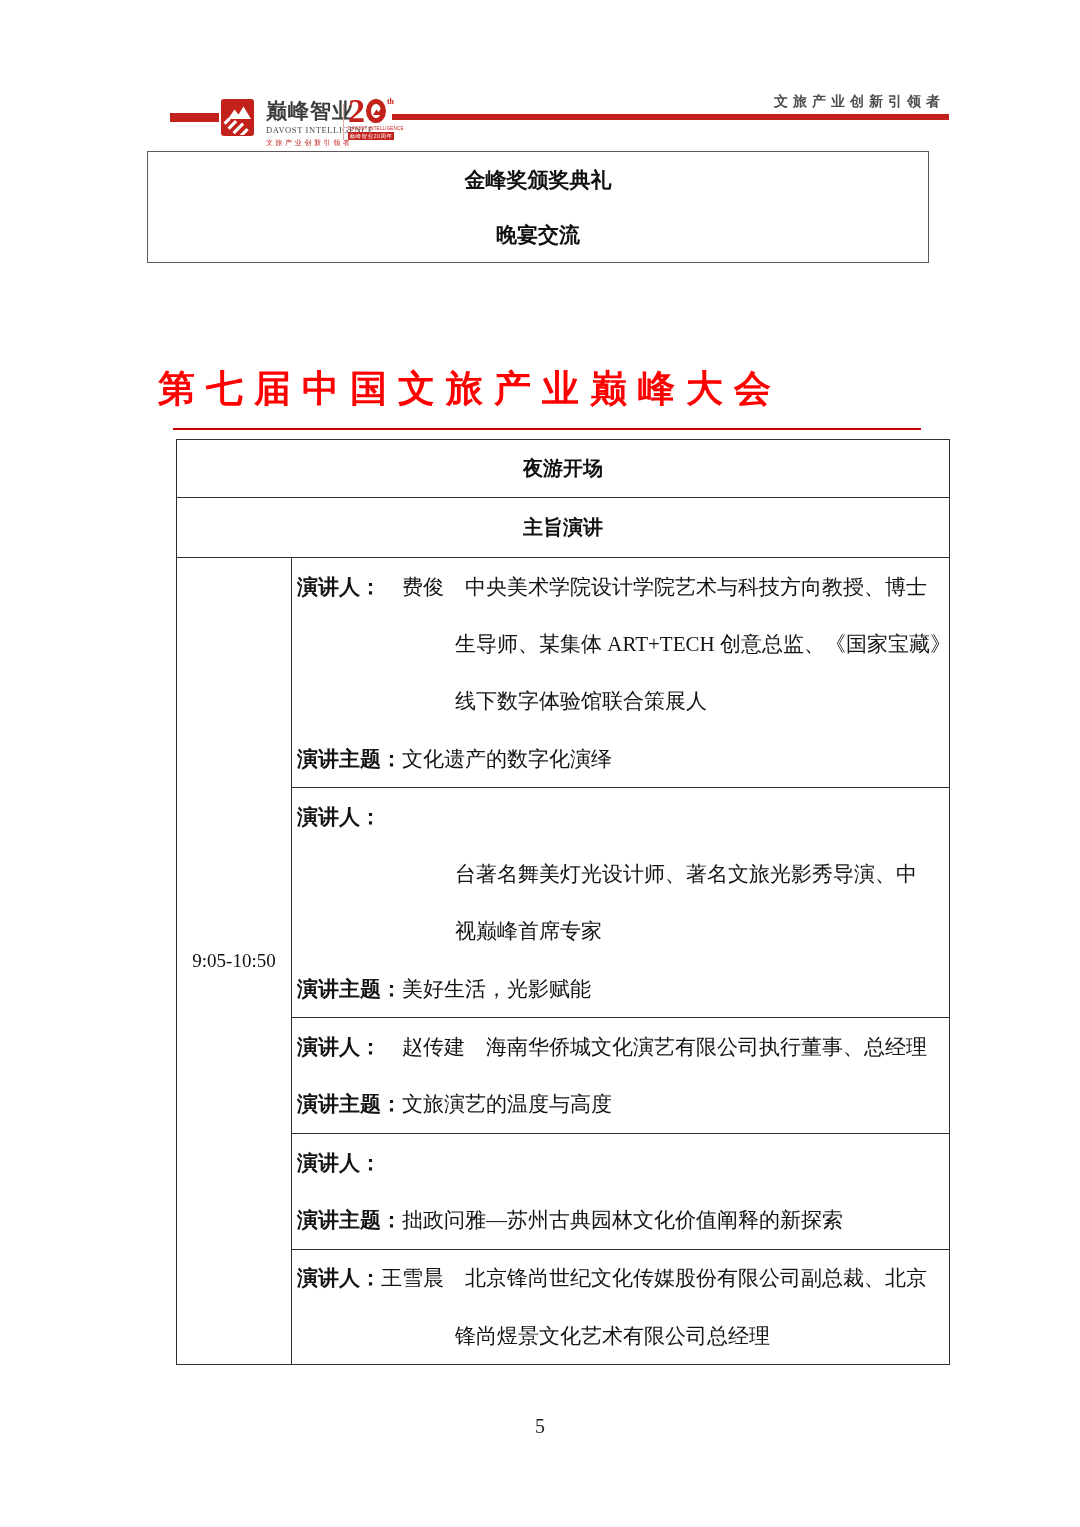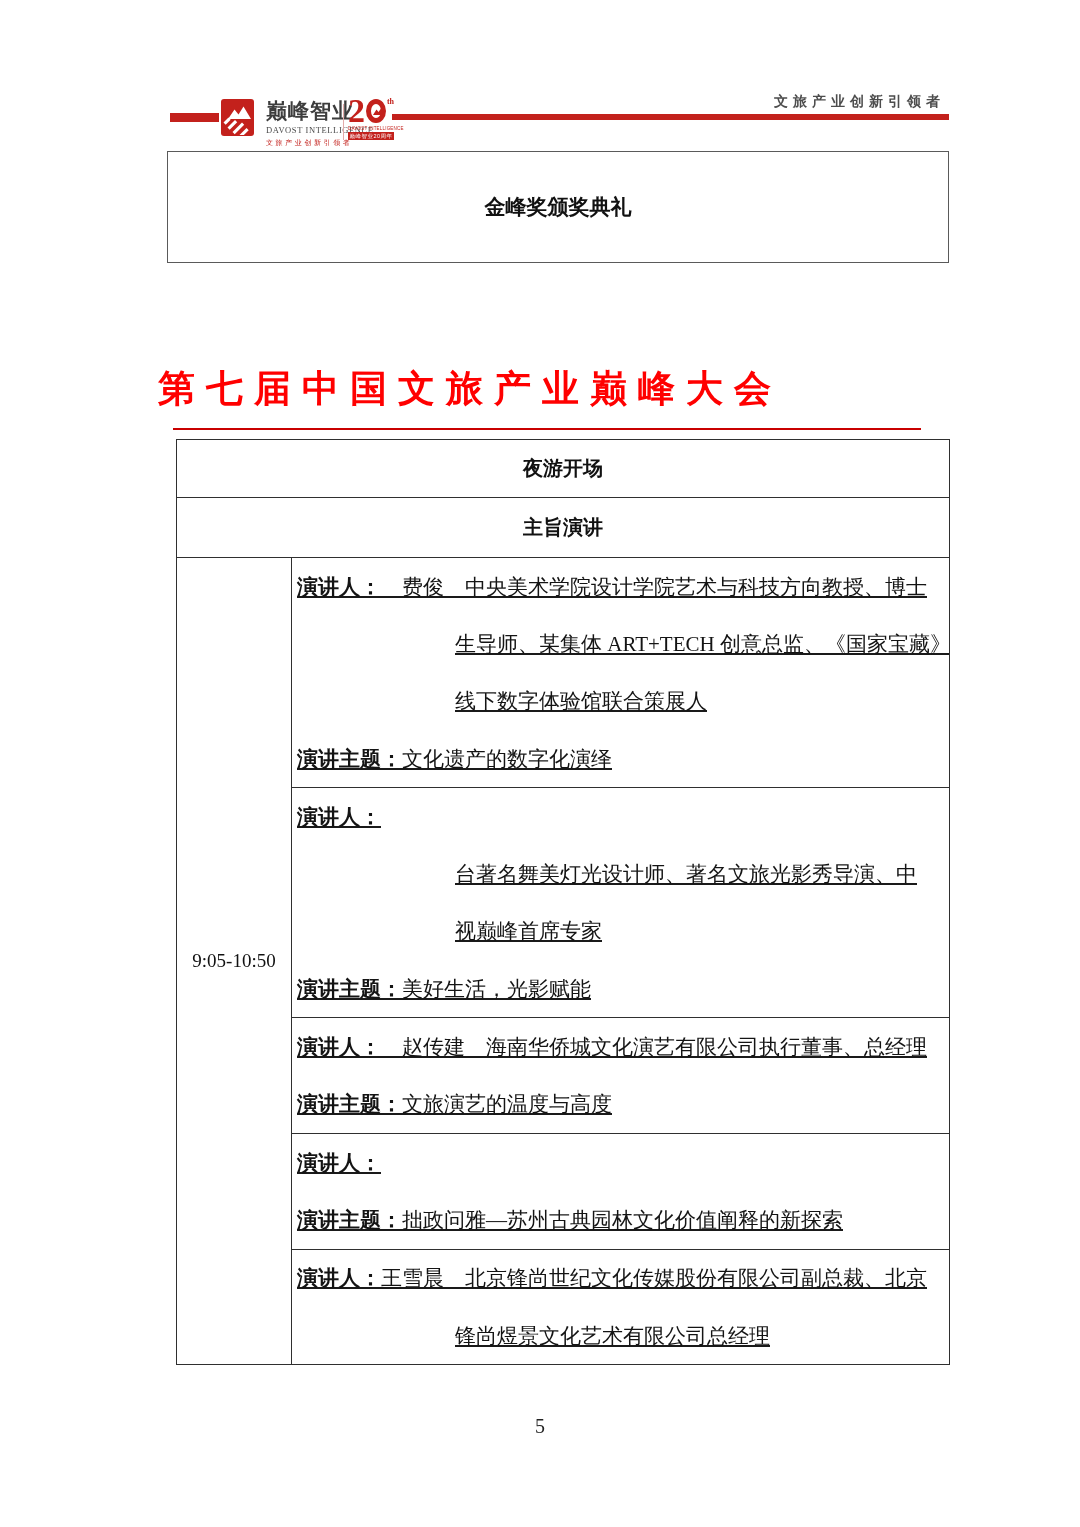--- a/index.html
+++ b/index.html
@@ -23,39 +23,39 @@
   .l20-zero svg{position:absolute;left:1px;top:3px;}
   .l20-th{font-size:8px;line-height:10px;margin-left:1px;}
   .l20-en{font-size:4.5px;letter-spacing:0.2px;margin-top:1px;white-space:nowrap;font-family:"Liberation Sans",sans-serif;}
   .l20-strip{margin-top:1px;background:#c3211c;color:#fff;font-size:5.5px;line-height:8px;text-align:center;
              letter-spacing:0.5px;white-space:nowrap;font-family:"Liberation Sans",sans-serif;}
   .hdr-tagline{position:absolute;right:135px;top:93px;font-family:"Liberation Sans",sans-serif;
                font-size:14px;font-weight:600;letter-spacing:5px;color:#4d4d4d;white-space:nowrap;}
 
   
   .top-box{position:absolute;left:147px;top:151px;width:782px;height:112px;border:1px solid #5a5a5a;
-           box-sizing:border-box;display:flex;flex-direction:column;margin-left:20px;}
+           box-sizing:border-box;display:flex;flex-direction:column;}
   .top-box-row{flex:1;display:flex;align-items:center;justify-content:center;
                font-size:21px;font-weight:bold;color:#111;}
 
   
   .main-title{position:absolute;left:0;width:940px;top:364px;text-align:center;
               font-size:37px;font-weight:bold;color:#ff0000;letter-spacing:11px;white-space:nowrap;}
   .title-rule{position:absolute;left:173px;top:428px;width:748px;height:2px;background:#c90000;}
 
   
   .agenda{position:absolute;left:176px;top:439px;width:774px;box-sizing:border-box;
           border:1px solid #2f2f2f;background:#fff;text-align:right;}
   .agenda-hrow{height:57px;border-bottom:1px solid #2f2f2f;display:flex;align-items:center;
                justify-content:center;font-size:20px;font-weight:bold;color:#111;}
   .agenda-hrow.second{height:59px;}
   .agenda-body{display:flex;align-items:stretch;}
   .time-col{width:114px;border-right:1px solid #2f2f2f;display:flex;align-items:center;
             justify-content:center;font-size:19px;color:#111;flex:none;}
-  .content-col{flex:1;min-width:0;text-decoration:underline;}
+  .content-col{flex:1;min-width:0;}
   .agenda-block{border-bottom:1px solid #2f2f2f;}
   .agenda-block:last-child{border-bottom:none;}
   .agenda-line{height:57.3px;display:flex;align-items:center;padding:0 4px 0 5px;
                font-size:21px;color:#141414;white-space:nowrap;overflow:hidden;}
   .agenda-line.indent{padding-left:163px;}
   .line-label{font-weight:bold;flex:none;}
 
   
   .page-num{position:absolute;left:0;width:1080px;top:1415px;text-align:center;
             font-size:20px;color:#222;}
@@ -96,20 +96,21 @@
     </div>
     <div class="l20-en">DAVOST INTELLIGENCE</div>
     <div class="l20-strip">巅峰智业20周年</div>
   </div>
 
   <div class="rule-right"></div>
   <div class="hdr-tagline">文旅产业创新引领者</div>
 
   <div class="top-box">
     <div class="top-box-row">金峰奖颁奖典礼</div>
+    <div class="top-box-row">晚宴交流</div>
   </div>
 
   <div class="main-title">第七届中国文旅产业巅峰大会</div>
   <div class="title-rule"></div>
 
   <div class="agenda">
     <div class="agenda-hrow">夜游开场</div>
     <div class="agenda-hrow second">主旨演讲</div>
     <div class="agenda-body">
       <div class="time-col">9:05-10:50</div>

